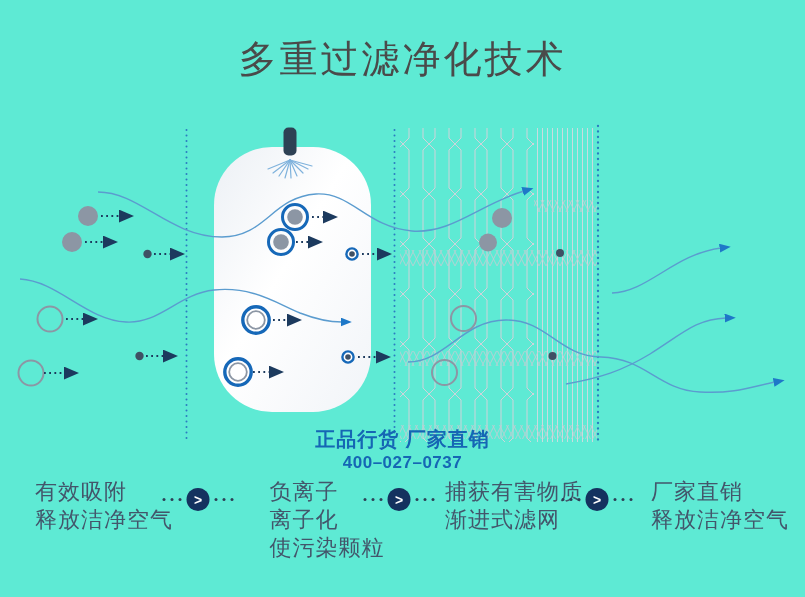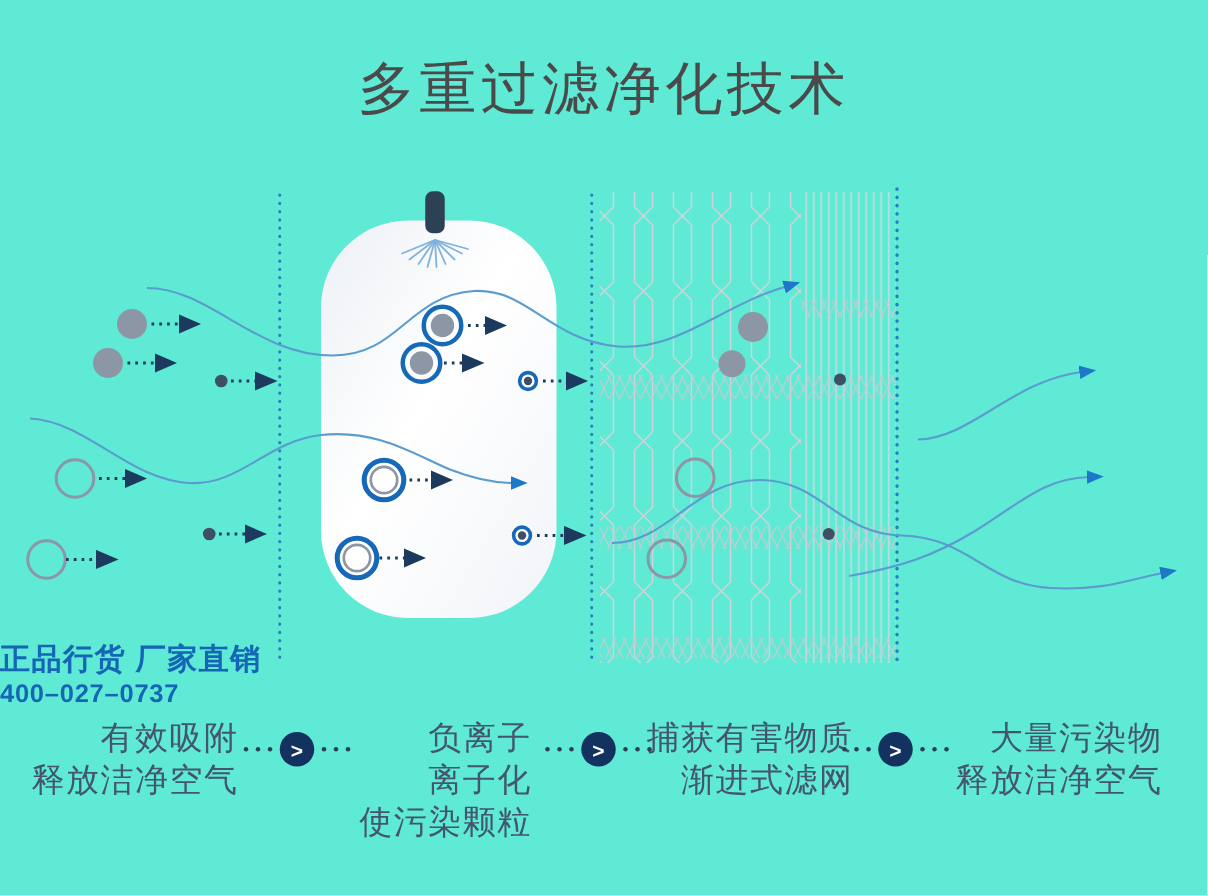--- a/index.html
+++ b/index.html
@@ -6,31 +6,31 @@
   .stage{
     position:relative;width:805px;height:597px;background:#5eead4;overflow:hidden;
     font-family:"Liberation Sans","DejaVu Sans",sans-serif;
   }
   .title{
     position:absolute;top:34px;left:0;width:100%;text-align:center;
     font-size:38px;font-weight:400;color:#4a4a4a;letter-spacing:3px;margin:0;
   }
   .diagram{position:absolute;top:0;left:0;}
   .promo{
-    position:absolute;top:426px;left:0;width:100%;text-align:left;
+    position:absolute;top:426px;left:0;width:100%;text-align:center;
     color:#1566b4;font-size:20px;font-weight:bold;letter-spacing:1px;
   }
   .phone{
-    position:absolute;top:453px;left:0;width:100%;
+    position:absolute;top:453px;left:0;width:100%;text-align:center;
     color:#1566b4;font-size:17px;font-weight:bold;letter-spacing:0.5px;
   }
   .step{
     position:absolute;top:478px;transform:translateX(-50%);
-    text-align:right;color:#43566b;font-size:22px;line-height:28px;
-    letter-spacing:1px;white-space:nowrap;
+    text-align:left;color:#43566b;font-size:22px;line-height:28px;
+    letter-spacing:1px;white-space:nowrap;margin-left:14px;
   }
   .step span{display:block;}
   .sep{
     position:absolute;top:488px;transform:translateX(-50%);
     display:flex;align-items:center;gap:5px;height:23px;
   }
   .sep .dot{width:3px;height:3px;border-radius:50%;background:#2d3f56;}
   .sep .badge{
     width:23px;height:23px;border-radius:50%;background:#14325f;color:#ffffff;
     font-size:14px;font-weight:bold;display:flex;align-items:center;justify-content:center;
@@ -171,21 +171,21 @@
   <div class="sep" style="left:198px">
     <i class="dot"></i>
       <i class="dot"></i>
       <i class="dot"></i>
     <span class="badge">&gt;</span>
     <i class="dot"></i>
       <i class="dot"></i>
       <i class="dot"></i>
   </div>
 
-  <div class="step" style="left:297px">
+  <div class="step" style="left:313px">
     <span>负离子</span>
     <span>离子化</span>
     <span>使污染颗粒</span>
   </div>
 
   <div class="sep" style="left:399px">
     <i class="dot"></i>
       <i class="dot"></i>
       <i class="dot"></i>
     <span class="badge">&gt;</span>
@@ -204,18 +204,18 @@
     <i class="dot"></i>
       <i class="dot"></i>
       <i class="dot"></i>
     <span class="badge">&gt;</span>
     <i class="dot"></i>
       <i class="dot"></i>
       <i class="dot"></i>
   </div>
 
   <div class="step" style="left:706px">
-    <span>大量污染物</span>
+    <span>厂家直销</span>
     <span>释放洁净空气</span>
     <span></span>
   </div>
 
 </div>
 
 </body></html>

